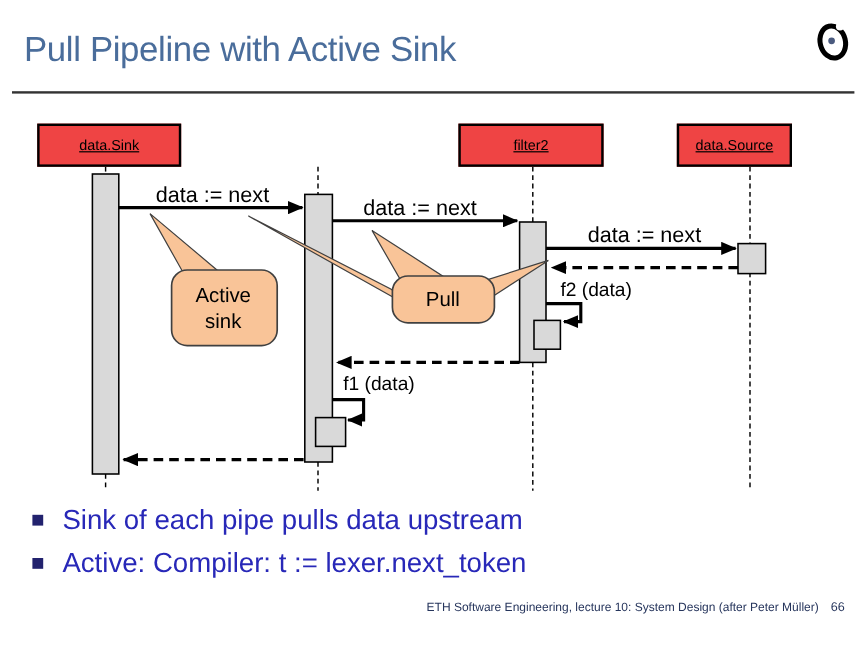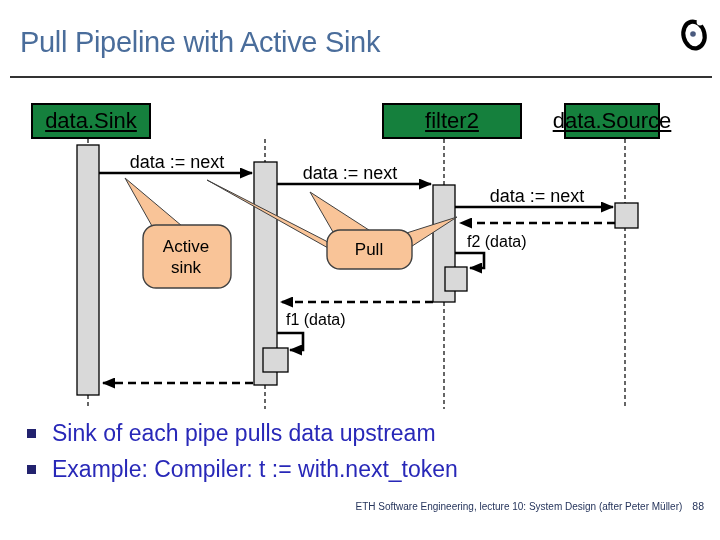--- a/index.html
+++ b/index.html
@@ -12,23 +12,23 @@
     color:#4A6D9B;font-weight:500;white-space:nowrap;
   }
   .title-rule{
     position:absolute;left:10px;top:76px;width:702px;height:0;
     border-top:2px solid #333333;
   }
   .logo{position:absolute;left:678px;top:15px;width:34px;height:42px;}
   .diagram-svg{position:absolute;left:0;top:0;width:720px;height:540px;}
   .actor-box{
     position:absolute;top:103px;height:36px;box-sizing:border-box;
-    border:2px solid #000;background:#15803d;
+    border:2px solid #000;background:#ef4444;
     display:flex;align-items:center;justify-content:center;
-    font-size:22px;color:#000;
+    font-size:12px;color:#000;
   }
   .actor-box span{text-decoration:underline;white-space:nowrap;}
   .bullets{position:absolute;left:27px;top:420px;width:660px;}
   .bullet-row{display:flex;align-items:flex-start;margin-bottom:9px;}
   .bullet-sq{
     flex:0 0 auto;width:9px;height:9px;background:#22226E;margin:9px 16px 0 0;
   }
   .bullet-text{
     font-size:23px;color:#2828B8;line-height:27px;white-space:nowrap;
   }
@@ -113,36 +113,36 @@
     <text x="467" y="247" font-size="16">f2 (data)</text>
     <text x="286" y="325" font-size="16">f1 (data)</text>
     <text x="186" y="252" font-size="17" text-anchor="middle">Active</text>
     <text x="186" y="273" font-size="17" text-anchor="middle">sink</text>
     <text x="369" y="255" font-size="17" text-anchor="middle">Pull</text>
   </svg>
 
   <div class="actor-box" style="left:31px;width:120px;">
       <span>data.Sink</span>
     </div>
-  <div class="actor-box" style="left:382px;width:140px;">
+  <div class="actor-box" style="left:382px;width:121px;">
       <span>filter2</span>
     </div>
   <div class="actor-box" style="left:564px;width:96px;">
       <span>data.Source</span>
     </div>
 
   <div class="bullets">
     <div class="bullet-row">
       <span class="bullet-sq"></span>
       <span class="bullet-text">Sink of each pipe pulls data upstream</span>
     </div>
     <div class="bullet-row">
       <span class="bullet-sq"></span>
-      <span class="bullet-text">Example: Compiler: t := with.next_token</span>
+      <span class="bullet-text">Active: Compiler: t := lexer.next_token</span>
     </div>
   </div>
 
   <div class="footer">
     <span>ETH Software Engineering, lecture 10: System Design (after Peter Müller)</span>
-    <span class="page-num">88</span>
+    <span class="page-num">66</span>
   </div>
 
 </div>
 
 </body></html>

